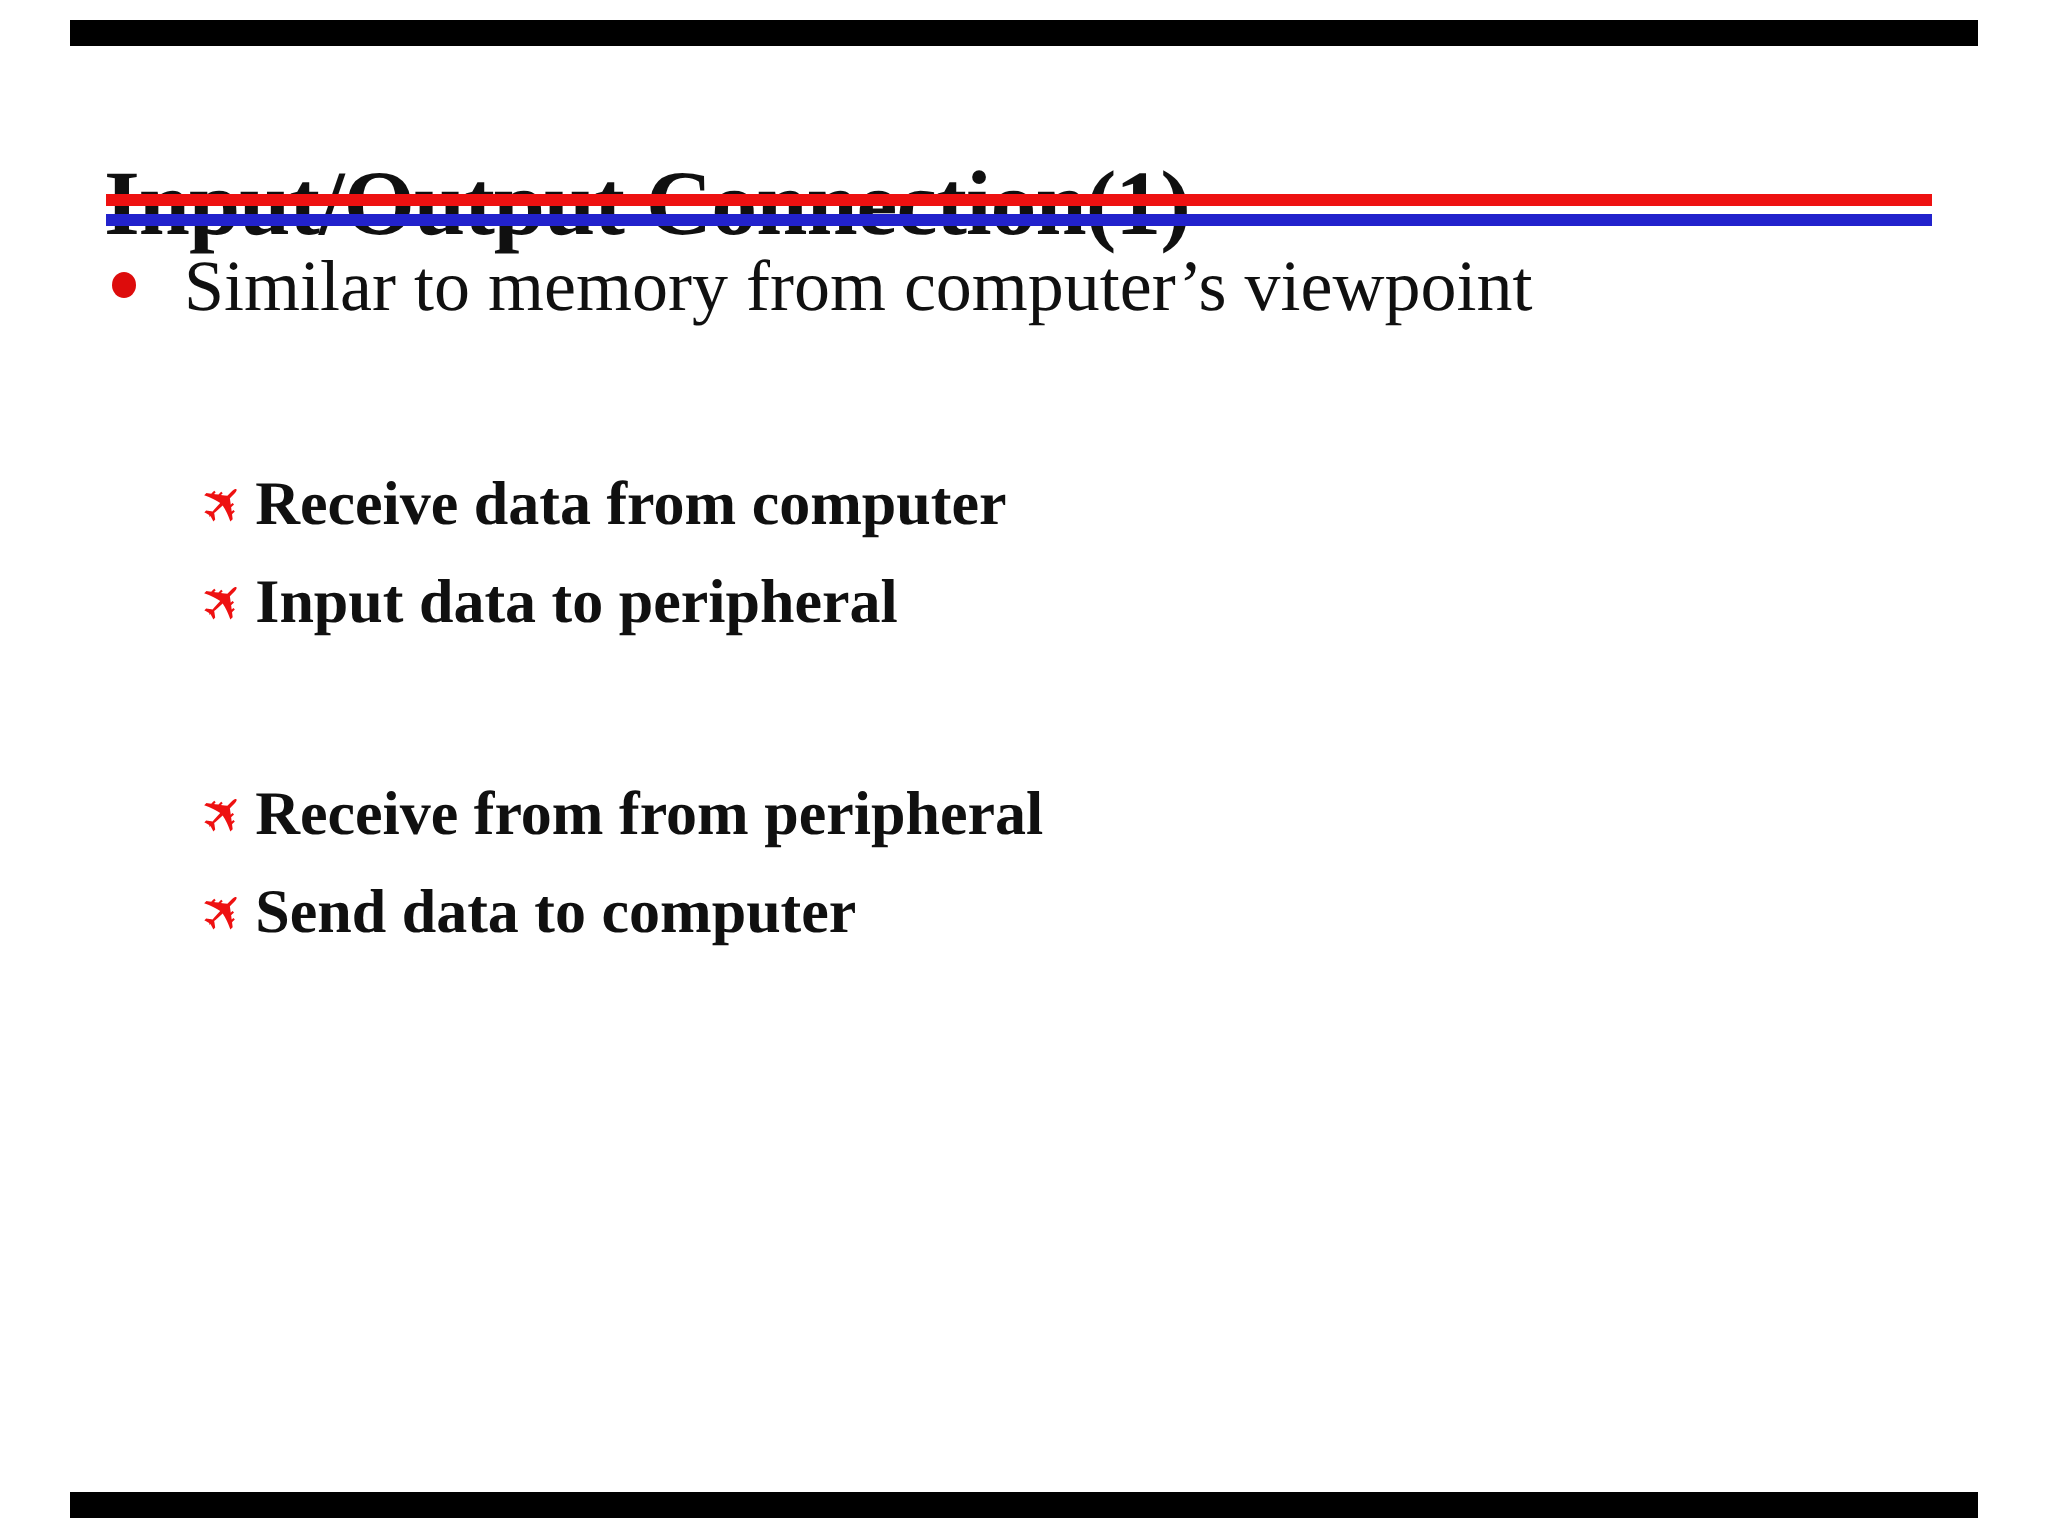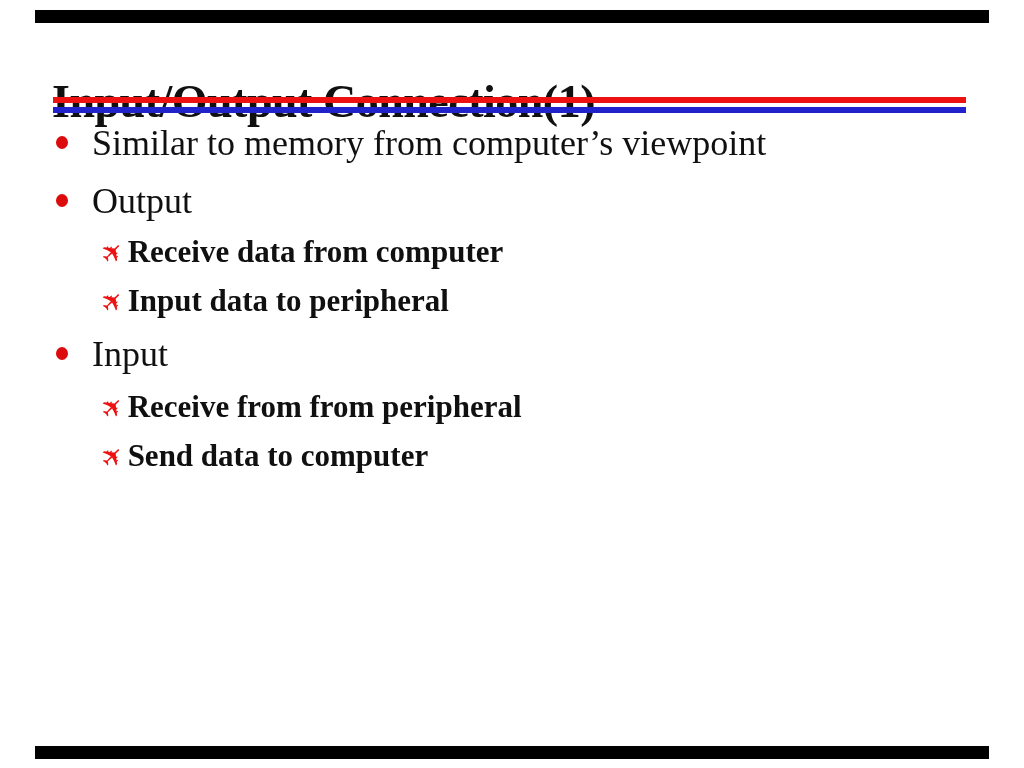--- a/index.html
+++ b/index.html
@@ -86,39 +86,31 @@
   <h1 class="slide-title">Input/Output Connection(1)</h1>
 
   <div class="rule red"></div>
   <div class="rule blue"></div>
 
   <div class="bullet-row l1" style="top:121px">
     <span class="dot"></span>
     <span class="txt">Similar to memory from computer’s viewpoint</span>
   </div>
 
-  <div class="bullet-row l1" style="top:179px">
-    <span class="dot"></span>
-    <span class="txt">Output</span>
-  </div>
 
   <div class="bullet-row l2" style="top:233px">
     <span class="plane">✈</span>
     <span class="txt">Receive data from computer</span>
   </div>
 
   <div class="bullet-row l2" style="top:282px">
     <span class="plane">✈</span>
     <span class="txt">Input data to peripheral</span>
   </div>
 
-  <div class="bullet-row l1" style="top:332px">
-    <span class="dot"></span>
-    <span class="txt">Input</span>
-  </div>
 
   <div class="bullet-row l2" style="top:388px">
     <span class="plane">✈</span>
     <span class="txt">Receive from from peripheral</span>
   </div>
 
   <div class="bullet-row l2" style="top:437px">
     <span class="plane">✈</span>
     <span class="txt">Send data to computer</span>
   </div>

